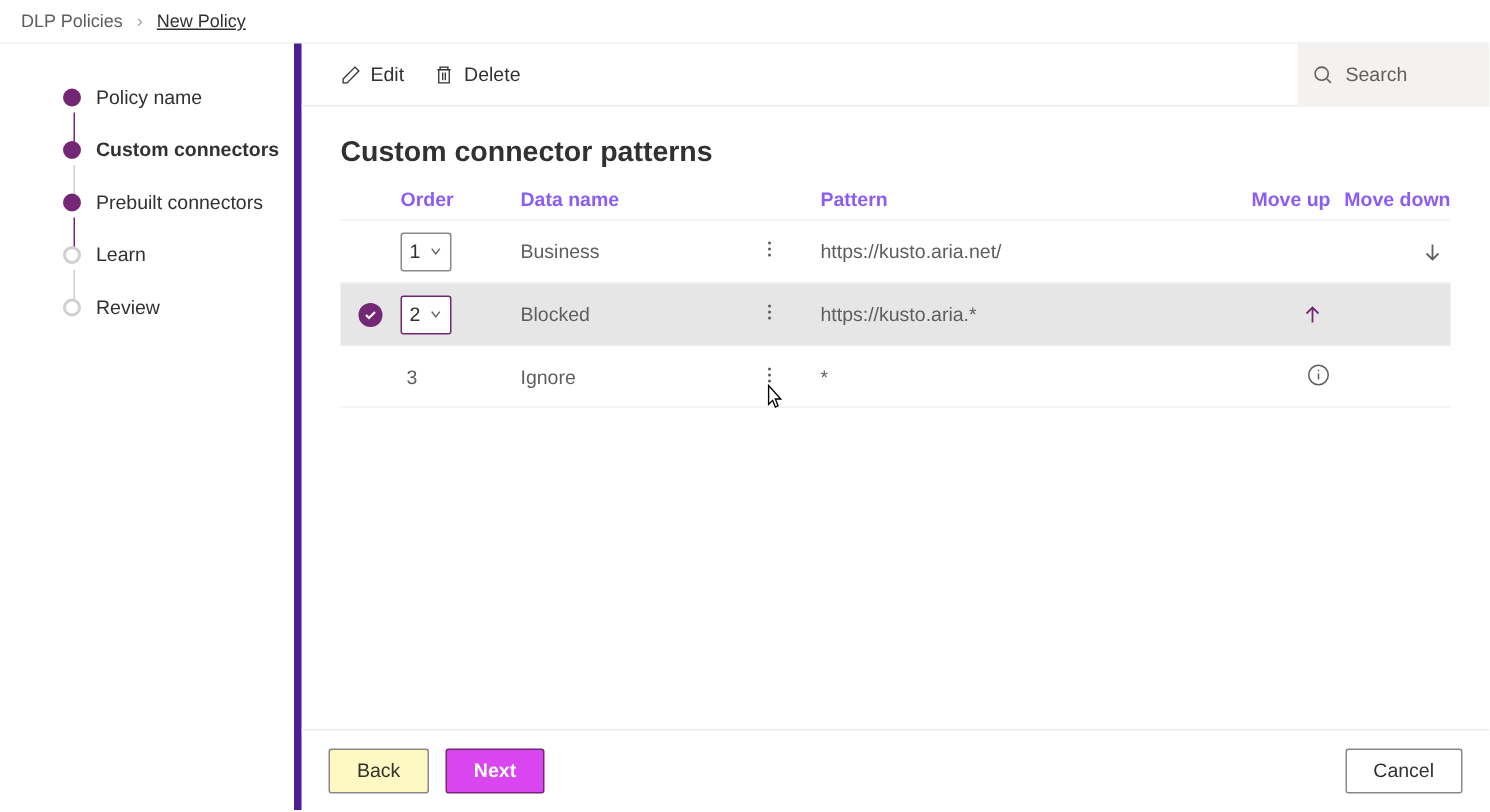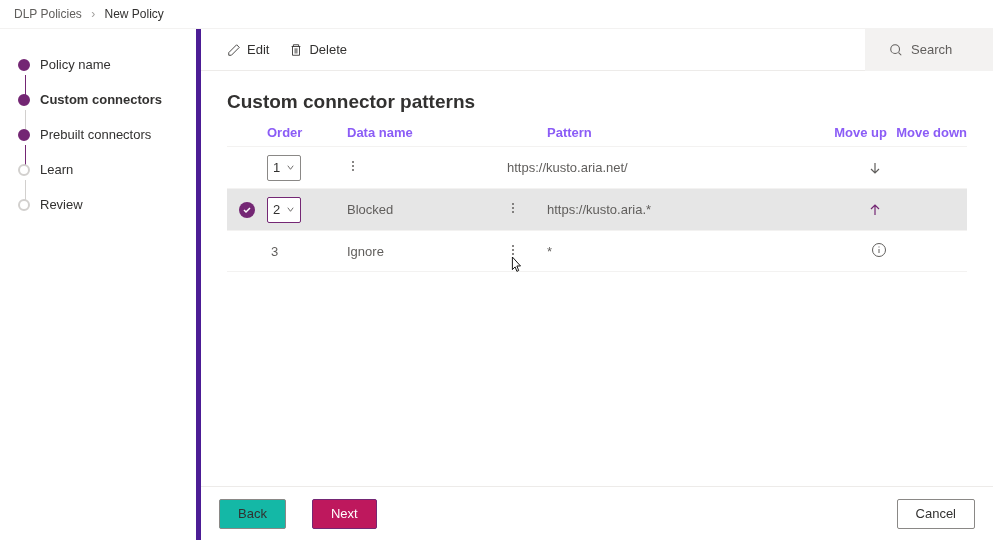--- a/index.html
+++ b/index.html
@@ -1,39 +1,39 @@
 <!DOCTYPE html>
 <html><head>
 <meta charset="utf-8">
 <style>
   * { box-sizing: border-box; margin: 0; padding: 0; font-family: "Segoe UI", -apple-system, sans-serif; }
   body { background: #fff; width: 993px; height: 541px; overflow: hidden; color: #323130; font-size: 13px; }
 
   .breadcrumb { padding: 7px 14px; font-size: 12px; color: #605e5c; border-bottom: 1px solid #f3f2f1; }
   .breadcrumb .sep { margin: 0 6px; color: #a19f9d; }
-  .breadcrumb .current { color: #323130; }
+  .breadcrumb .current { color: #323130; text-decoration: underline; }
 
   .layout { display: flex; height: calc(100% - 30px); }
-  .sidebar { width: 208px; padding: 18px 0 0 0; }
+  .sidebar { width: 208px; padding: 18px 0 0 0; margin-left: 24px; }
   .step { display: flex; align-items: center; padding: 10px 0 10px 18px; cursor: pointer; position: relative; }
   .step-circle { width: 12px; height: 12px; border-radius: 50%; margin-right: 10px; flex-shrink: 0; position: relative; z-index: 2; background: #fff; }
   .step.done .step-circle { background: #742774; border: 2px solid #742774; }
   .step.active .step-circle { background: #742774; border: 2px solid #742774; }
   .step.todo .step-circle { border: 2px solid #d2d0ce; background: #fff; }
   .step-label { font-size: 13px; color: #323130; }
   .step.active .step-label { font-weight: 600; }
   .step-line { position: absolute; left: 25px; top: 28px; width: 1px; height: 28px; background: #d2d0ce; z-index: 1; }
   .step.done .step-line { background: #742774; }
   .step.active .step-line { background: #d2d0ce; }
 
   .main { flex: 1; display: flex; flex-direction: column; border-left: 5px solid #4c1d95; position: relative; }
   .toolbar { display: flex; align-items: center; height: 42px; border-bottom: 1px solid #edebe9; padding: 0 0 0 16px; }
   .tool-btn { display: flex; align-items: center; gap: 6px; padding: 6px 10px; font-size: 13px; color: #323130; cursor: pointer; border: none; background: none; }
   .tool-btn svg { width: 14px; height: 14px; }
-  .search-box { margin-left: auto; width: 128px; background: #f3f2f1; height: 42px; display: flex; align-items: center; padding: 0 24px; color: #605e5c; font-size: 13px; }
+  .search-box { margin-left: auto; width: 128px; background: #f3f2f1; height: 42px; display: flex; align-items: center; padding: 0 10px; color: #605e5c; font-size: 13px; }
   .search-box svg { width: 14px; height: 14px; margin-right: 8px; }
 
   .content { padding: 20px 26px 0 26px; flex: 1; overflow: auto; }
   .page-title { font-size: 19px; font-weight: 600; color: #323130; margin-bottom: 6px; }
   .page-desc { font-size: 13px; color: #605e5c; line-height: 1.4; margin-bottom: 22px; }
   .page-desc a { color: #742774; text-decoration: none; }
 
   .grid-head, .grid-row { display: grid; grid-template-columns: 40px 80px 160px 40px 260px 80px 80px; align-items: center; }
   .grid-head { font-size: 13px; font-weight: 600; color: #8b5cf6; padding: 6px 0; }
   .grid-row { height: 42px; border-top: 1px solid #f3f2f1; font-size: 13px; color: #605e5c; }
@@ -56,22 +56,22 @@
 
   .arrow-btn { cursor: pointer; display: inline-flex; align-items: center; justify-content: center; width: 24px; height: 24px; }
   .arrow-btn svg { width: 14px; height: 14px; stroke: #605e5c; }
   .grid-row.selected .arrow-btn svg { stroke: #742774; }
   .info-icon { display:inline-flex; width:16px; height:16px; }
 
   .cursor { position: absolute; left: 306px; top: 226px; width: 18px; height: 22px; pointer-events: none; z-index: 10; }
 
   .footer { height: 54px; display: flex; align-items: center; padding: 0 18px; border-top: 1px solid #edebe9; }
   .btn { height: 30px; padding: 0 18px; font-size: 13px; border-radius: 2px; cursor: pointer; }
-  .btn-secondary { background: #14b8a6; border: 1px solid #8a8886; color: #323130; margin-right: 26px; }
-  .btn-primary { background: #be185d; border: 1px solid #742774; color: #fff; font-weight: 400; }
+  .btn-secondary { background: #fef9c3; border: 1px solid #8a8886; color: #323130; margin-right: 0; }
+  .btn-primary { background: #d946ef; border: 1px solid #742774; color: #fff; font-weight: 700; margin-left: 11px; }
   .btn-cancel { margin-left: auto; background: #fff; border: 1px solid #8a8886; color: #323130; }
 </style>
 </head>
 <body>
 
 <div class="breadcrumb">
   <span>DLP Policies</span>
   <span class="sep">›</span>
   <span class="current">New Policy</span>
 </div>
@@ -144,20 +144,21 @@
           <div class="grid-row">
             <div class="col-center">
               <div class="sel-indicator"></div>
             </div>
             <div><div class="order-select">
                 <span>1</span>
                 <svg viewBox="0 0 10 10">
                   <path d="M2 3 L5 7 L8 3" stroke="#605e5c" fill="none"></path>
                 </svg>
               </div></div>
+            <div>Business</div>
             <div><span class="more-btn">
                 <svg viewBox="0 0 12 12">
                   <circle cx="6" cy="2" r="1" fill="#605e5c"></circle>
                   <circle cx="6" cy="6" r="1" fill="#605e5c"></circle>
                   <circle cx="6" cy="10" r="1" fill="#605e5c"></circle>
                 </svg>
               </span></div>
             <div>https://kusto.aria.net/</div>
             <div class="col-move"></div>
             <div class="col-move"><span class="arrow-btn">

